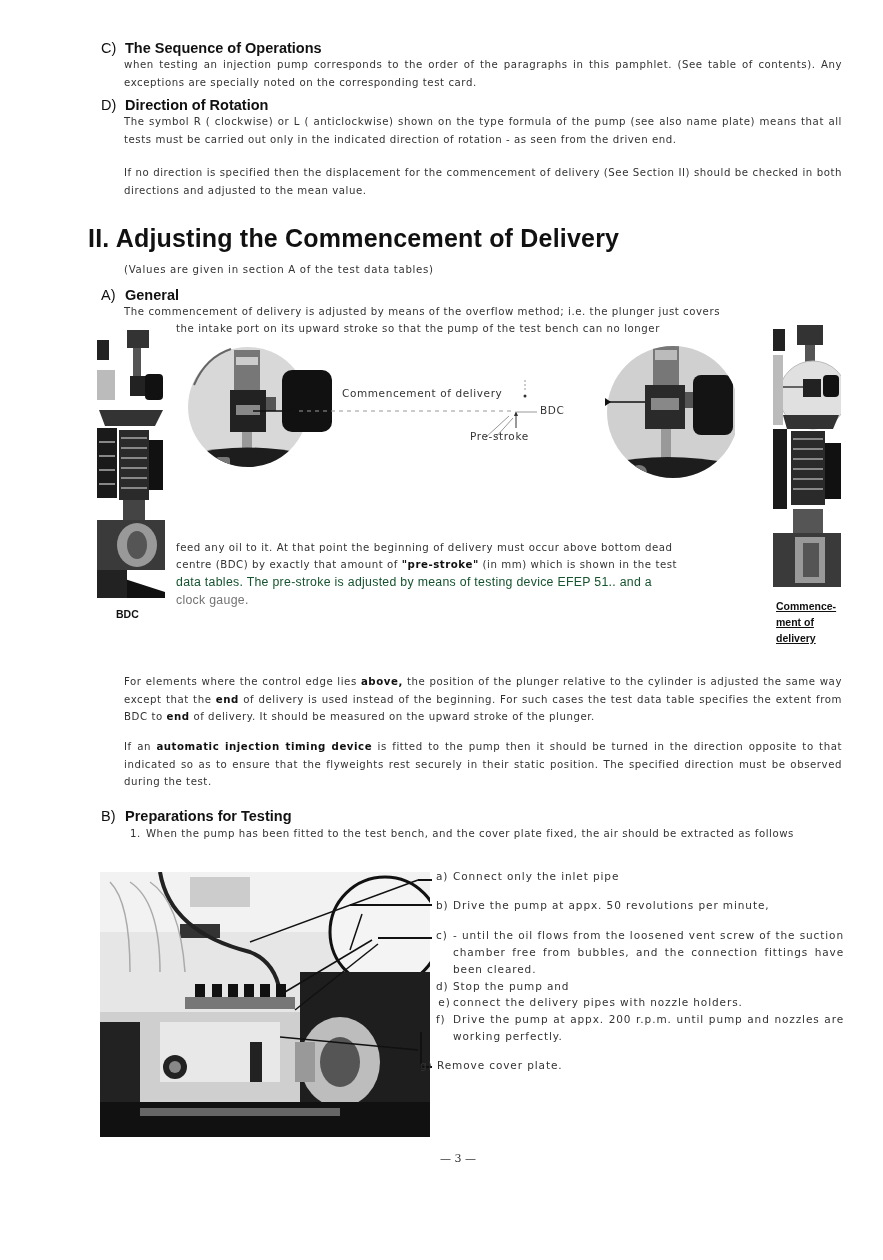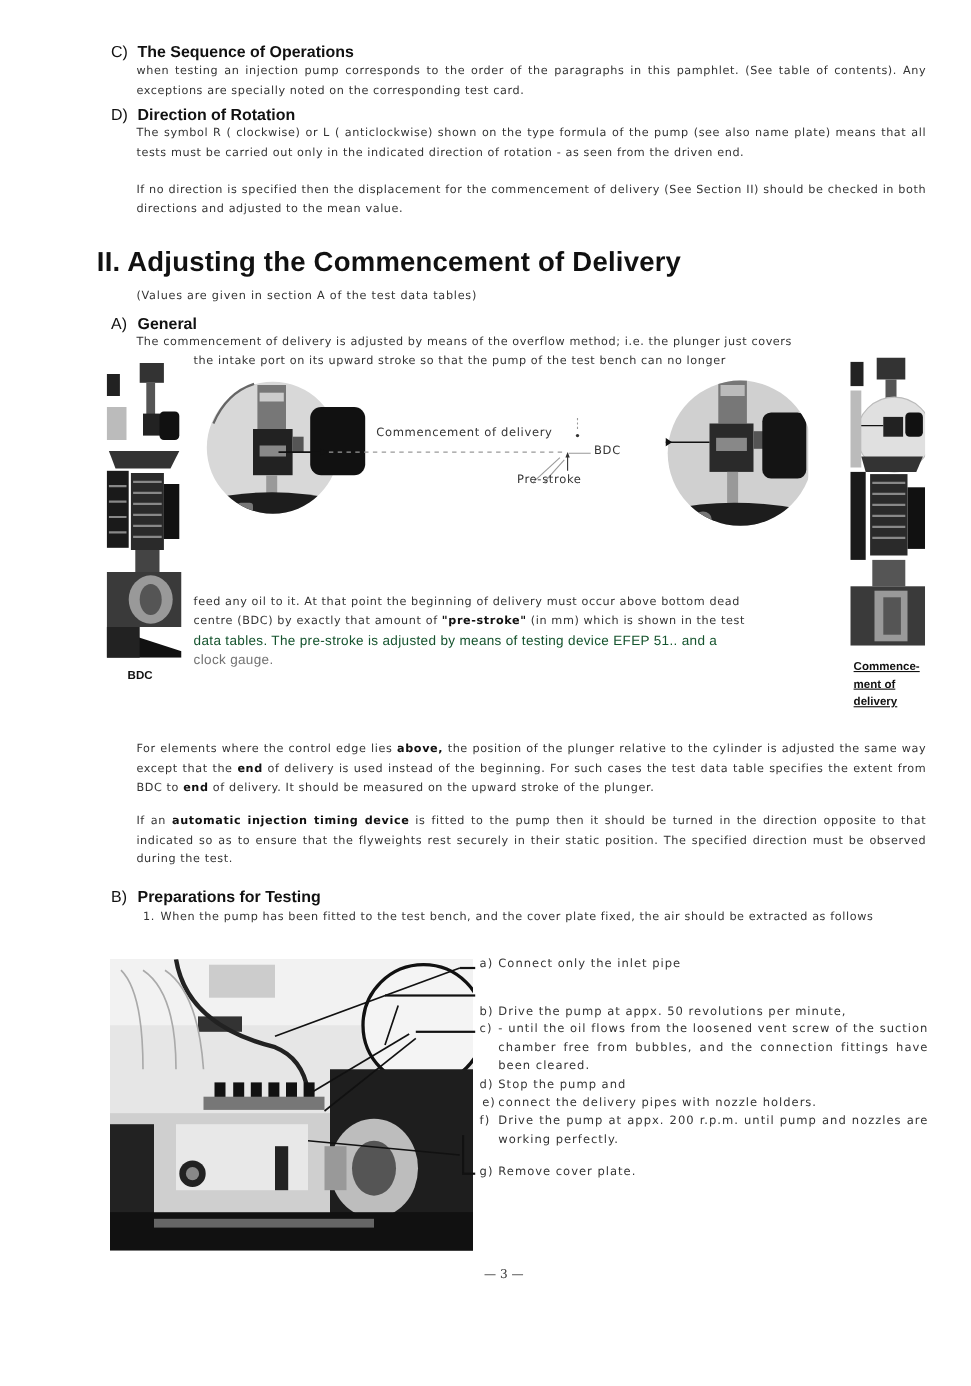--- a/index.html
+++ b/index.html
@@ -233,20 +233,20 @@
   </svg>
 </div>
 
 <div class="abs" style="left:418px; top:879px; width:14px; height:1.5px; background:#111;"></div>
 <div class="abs" style="left:350px; top:904px; width:82px; height:1.5px; background:#111;"></div>
 <div class="abs" style="left:378px; top:937px; width:54px; height:1.5px; background:#111;"></div>
 <div class="abs" style="left:420px; top:1032px; width:1.5px; height:35px; background:#111;"></div>
 <div class="abs" style="left:420px; top:1066px; width:12px; height:1.5px; background:#111;"></div>
 
 <div class="abs step" style="left:436px; top:868px; white-space:nowrap;"><span class="k">a)</span><span>Connect only the inlet pipe</span></div>
-<div class="abs step" style="left:436px; top:897px; white-space:nowrap;margin-top:15px;"><span class="k">b)</span><span>Drive the pump at appx. 50 revolutions per minute,</span></div>
+<div class="abs step" style="left:436px; top:897px; white-space:nowrap;"><span class="k">b)</span><span>Drive the pump at appx. 50 revolutions per minute,</span></div>
 <div class="abs step" style="left:436px; top:927px; width:408px; text-align:justify; padding-left:17px; text-indent:-17px; box-sizing:border-box;"><span class="k" style="text-indent:0;">c)</span><span>- until the oil flows from the loosened vent screw of the suction chamber free from bubbles, and the connection fittings have been cleared.</span></div>
 <div class="abs step" style="left:436px; top:978px; white-space:nowrap;"><span class="k">d)</span><span>Stop the pump and</span></div>
 <div class="abs step" style="left:436px; top:994px; white-space:nowrap;text-align:center;"><span class="k">e)</span><span>connect the delivery pipes with nozzle holders.</span></div>
 <div class="abs step" style="left:436px; top:1011px; width:408px; text-align:justify; padding-left:17px; text-indent:-17px; box-sizing:border-box;"><span class="k" style="text-indent:0;">f)</span><span>Drive the pump at appx. 200 r.p.m. until pump and nozzles are working perfectly.</span></div>
-<div class="abs step" style="left:436px; top:1057px; white-space:nowrap;"><span class="k">g)</span><span>Remove cover plate.</span></div>
+<div class="abs step" style="left:420px; top:1057px; white-space:nowrap;"><span class="k">g)</span><span>Remove cover plate.</span></div>
 
 <div class="abs" style="left:440px; top:1152px; font-family:'DejaVu Serif', serif; font-size:11px; color:#333;">— 3 —</div>
 
 </body></html>

